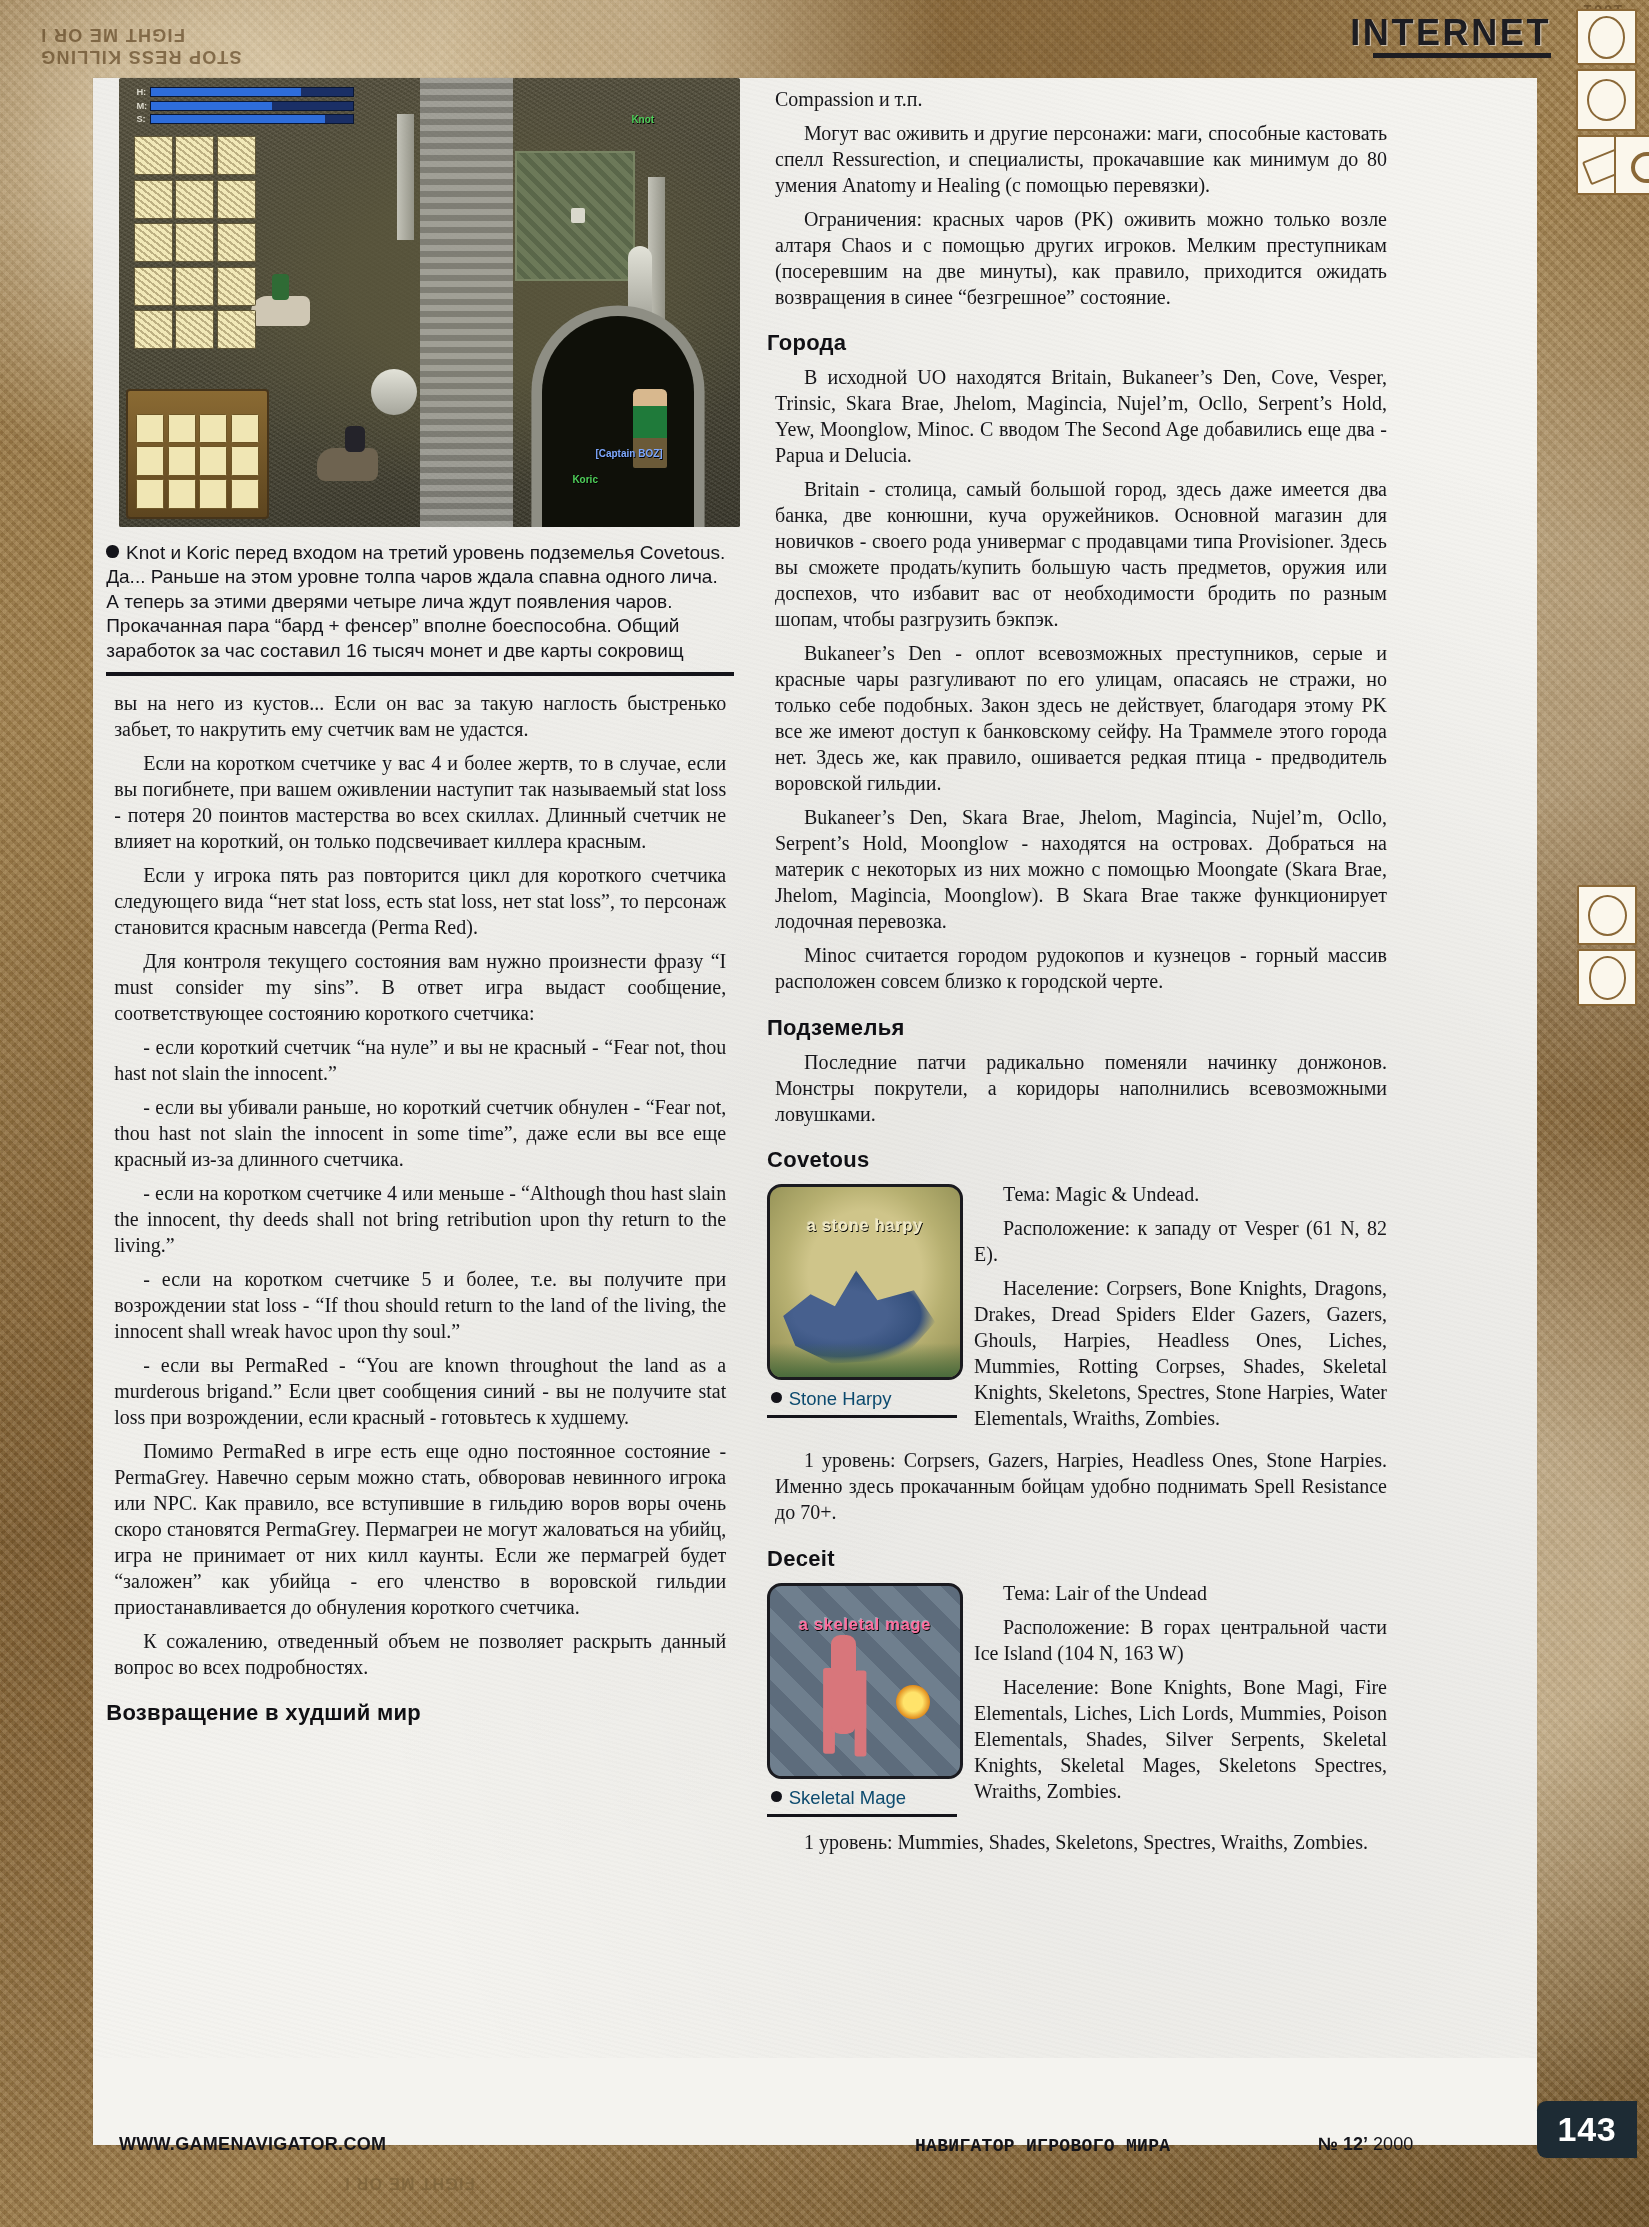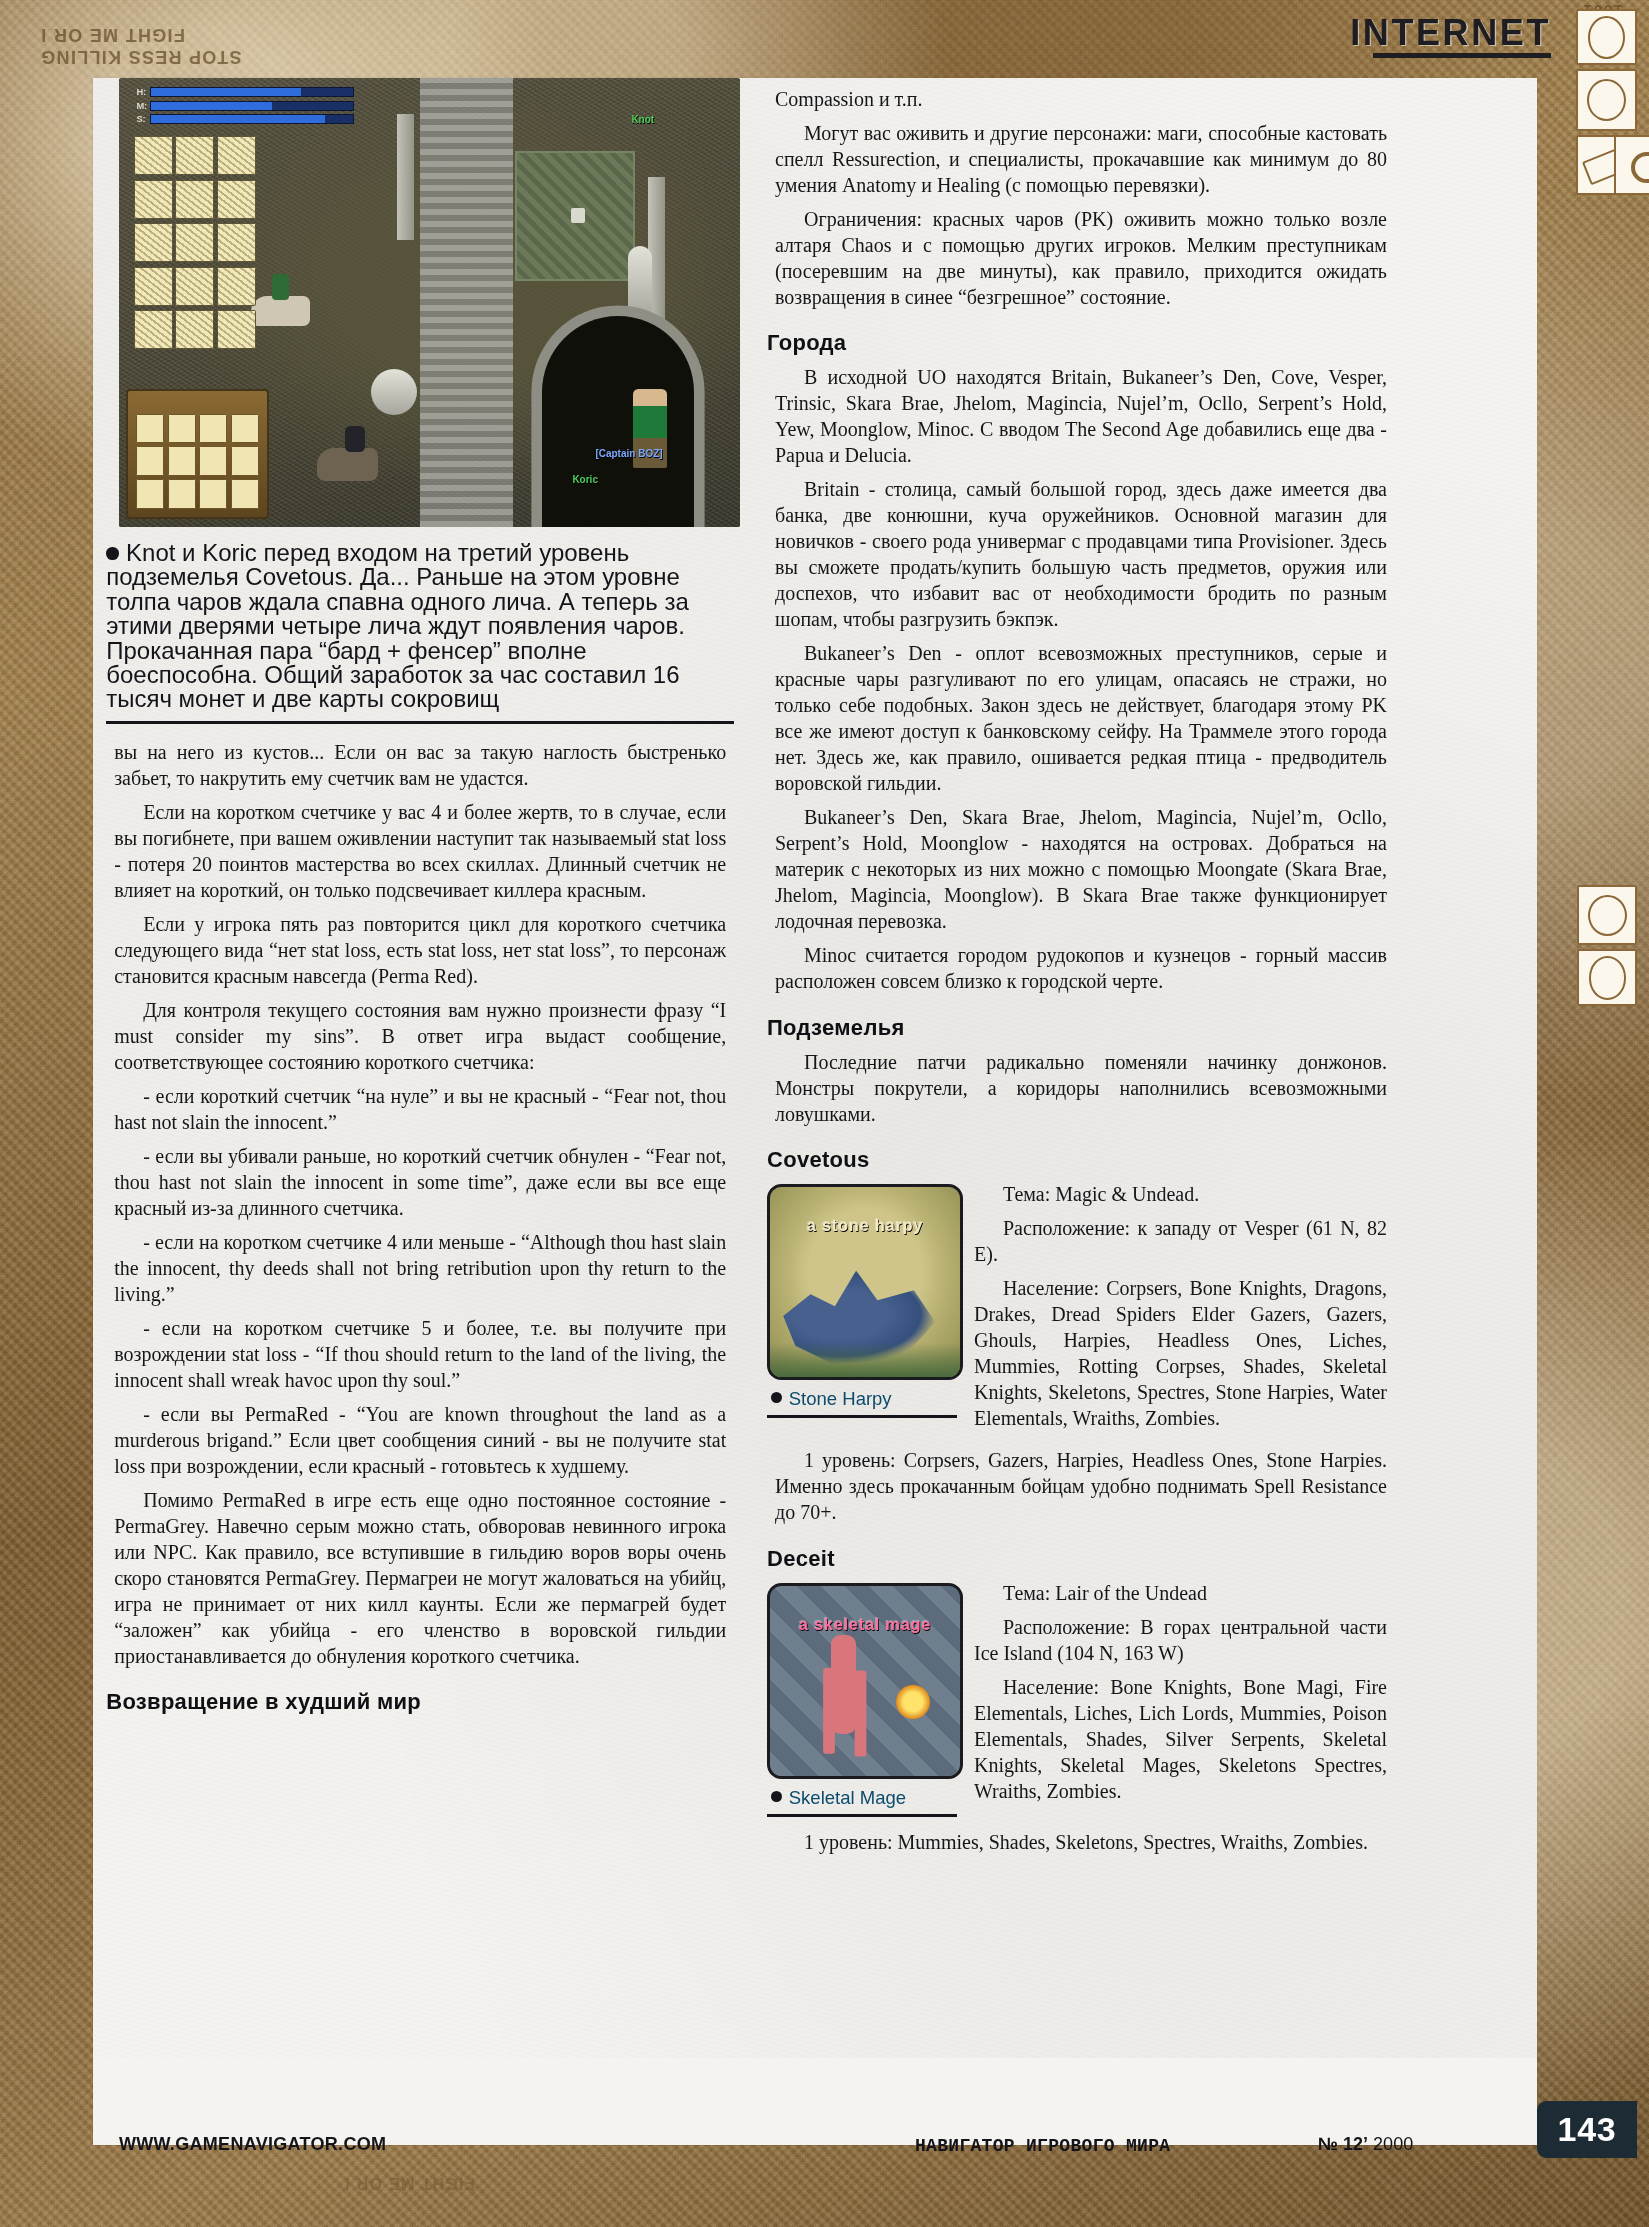--- a/index.html
+++ b/index.html
@@ -157,21 +157,21 @@
   
   #shot .nm{position:absolute;font-family:"Liberation Sans",sans-serif;font-size:10px;font-weight:bold;white-space:nowrap;text-shadow:0.7px 0.7px 0 #000;}
   #shot .nm.g{color:#4fcf5a;}
   #shot .nm.b{color:#7ea8ff;}
   #shot .n1{left:512px;top:36px;}
   #shot .n2{left:476px;top:370px;}
   #shot .n3{left:453px;top:396px;text-align:right;}
 
   
   .caption{
-    font-family:"Liberation Sans",sans-serif;font-size:24px;line-height:24.4px;
+    font-family:"Liberation Sans",sans-serif;font-size:19px;line-height:24.4px;
     color:#14141a;text-align:left;margin:0;
   }
   .bullet{
     display:inline-block;width:12.6px;height:12.6px;border-radius:50%;background:#14141a;
     margin-right:7.3px;vertical-align:1.3px;
   }
   .hr{height:3.3px;background:#14141a;margin:9.3px 0 14.5px 0;}
 
   
   .figure{float:left;width:190px;margin:4px 17px 4px 0;}
@@ -350,20 +350,21 @@
     <p class="noind">вы на него из кустов... Если он вас за такую наглость быстренько забьет, то накрутить ему счетчик вам не удастся.</p>
     <p class="ind">Если на коротком счетчике у вас 4 и более жертв, то в случае, если вы погибнете, при вашем оживлении наступит так называемый stat loss - потеря 20 поинтов мастерства во всех скиллах. Длинный счетчик не влияет на короткий, он только подсвечивает киллера красным.</p>
     <p class="ind">Если у игрока пять раз повторится цикл для короткого счетчика следующего вида “нет stat loss, есть stat loss, нет stat loss”, то персонаж становится красным навсегда (Perma Red).</p>
     <p class="ind">Для контроля текущего состояния вам нужно произнести фразу “I must consider my sins”. В ответ игра выдаст сообщение, соответствующее состоянию короткого счетчика:</p>
     <p class="ind">- если короткий счетчик “на нуле” и вы не красный - “Fear not, thou hast not slain the innocent.”</p>
     <p class="ind">- если вы убивали раньше, но короткий счетчик обнулен - “Fear not, thou hast not slain the innocent in some time”, даже если вы все еще красный из-за длинного счетчика.</p>
     <p class="ind">- если на коротком счетчике 4 или меньше - “Although thou hast slain the innocent, thy deeds shall not bring retribution upon thy return to the living.”</p>
     <p class="ind">- если на коротком счетчике 5 и более, т.е. вы получите при возрождении stat loss - “If thou should return to the land of the living, the innocent shall wreak havoc upon thy soul.”</p>
     <p class="ind">- если вы PermaRed - “You are known throughout the land as a murderous brigand.” Если цвет сообщения синий - вы не получите stat loss при возрождении, если красный - готовьтесь к худшему.</p>
     <p class="ind">Помимо PermaRed в игре есть еще одно постоянное состояние - PermaGrey. Навечно серым можно стать, обворовав невинного игрока или NPC. Как правило, все вступившие в гильдию воров воры очень скоро становятся PermaGrey. Пермагреи не могут жаловаться на убийц, игра не принимает от них килл каунты. Если же пермагрей будет “заложен” как убийца - его членство в воровской гильдии приостанавливается до обнуления короткого счетчика.</p>
+    <p class="ind">К сожалению, отведенный объем не позволяет раскрыть данный вопрос во всех подробностях.</p>
 
     <h3 style="margin:20px 0 2.6px 0;">Возвращение в худший мир</h3>
   </div>
 
   <div class="col" id="colR">
 
     <p class="noind">Compassion и т.п.</p>
     <p class="ind">Могут вас оживить и другие персонажи: маги, способные кастовать спелл Ressurection, и специалисты, прокачавшие как минимум до 80 умения Anatomy и Healing (с помощью перевязки).</p>
     <p class="ind">Ограничения: красных чаров (PK) оживить можно только возле алтаря Chaos и с помощью других игроков. Мелким преступникам (посеревшим на две минуты), как правило, приходится ожидать возвращения в синее “безгрешное” состояние.</p>
 

